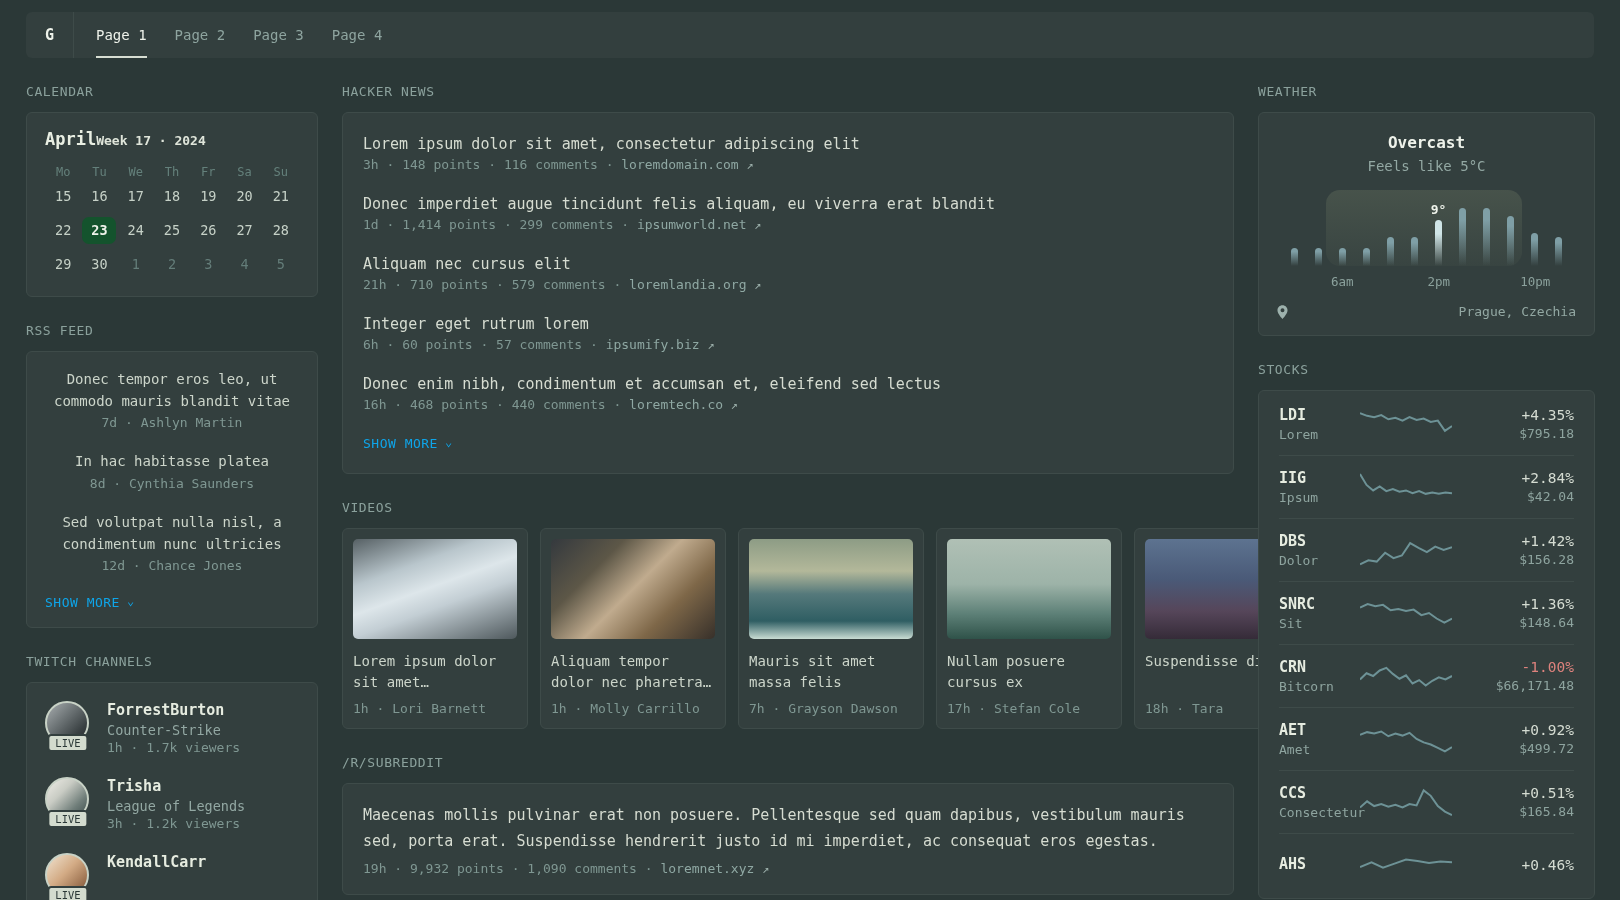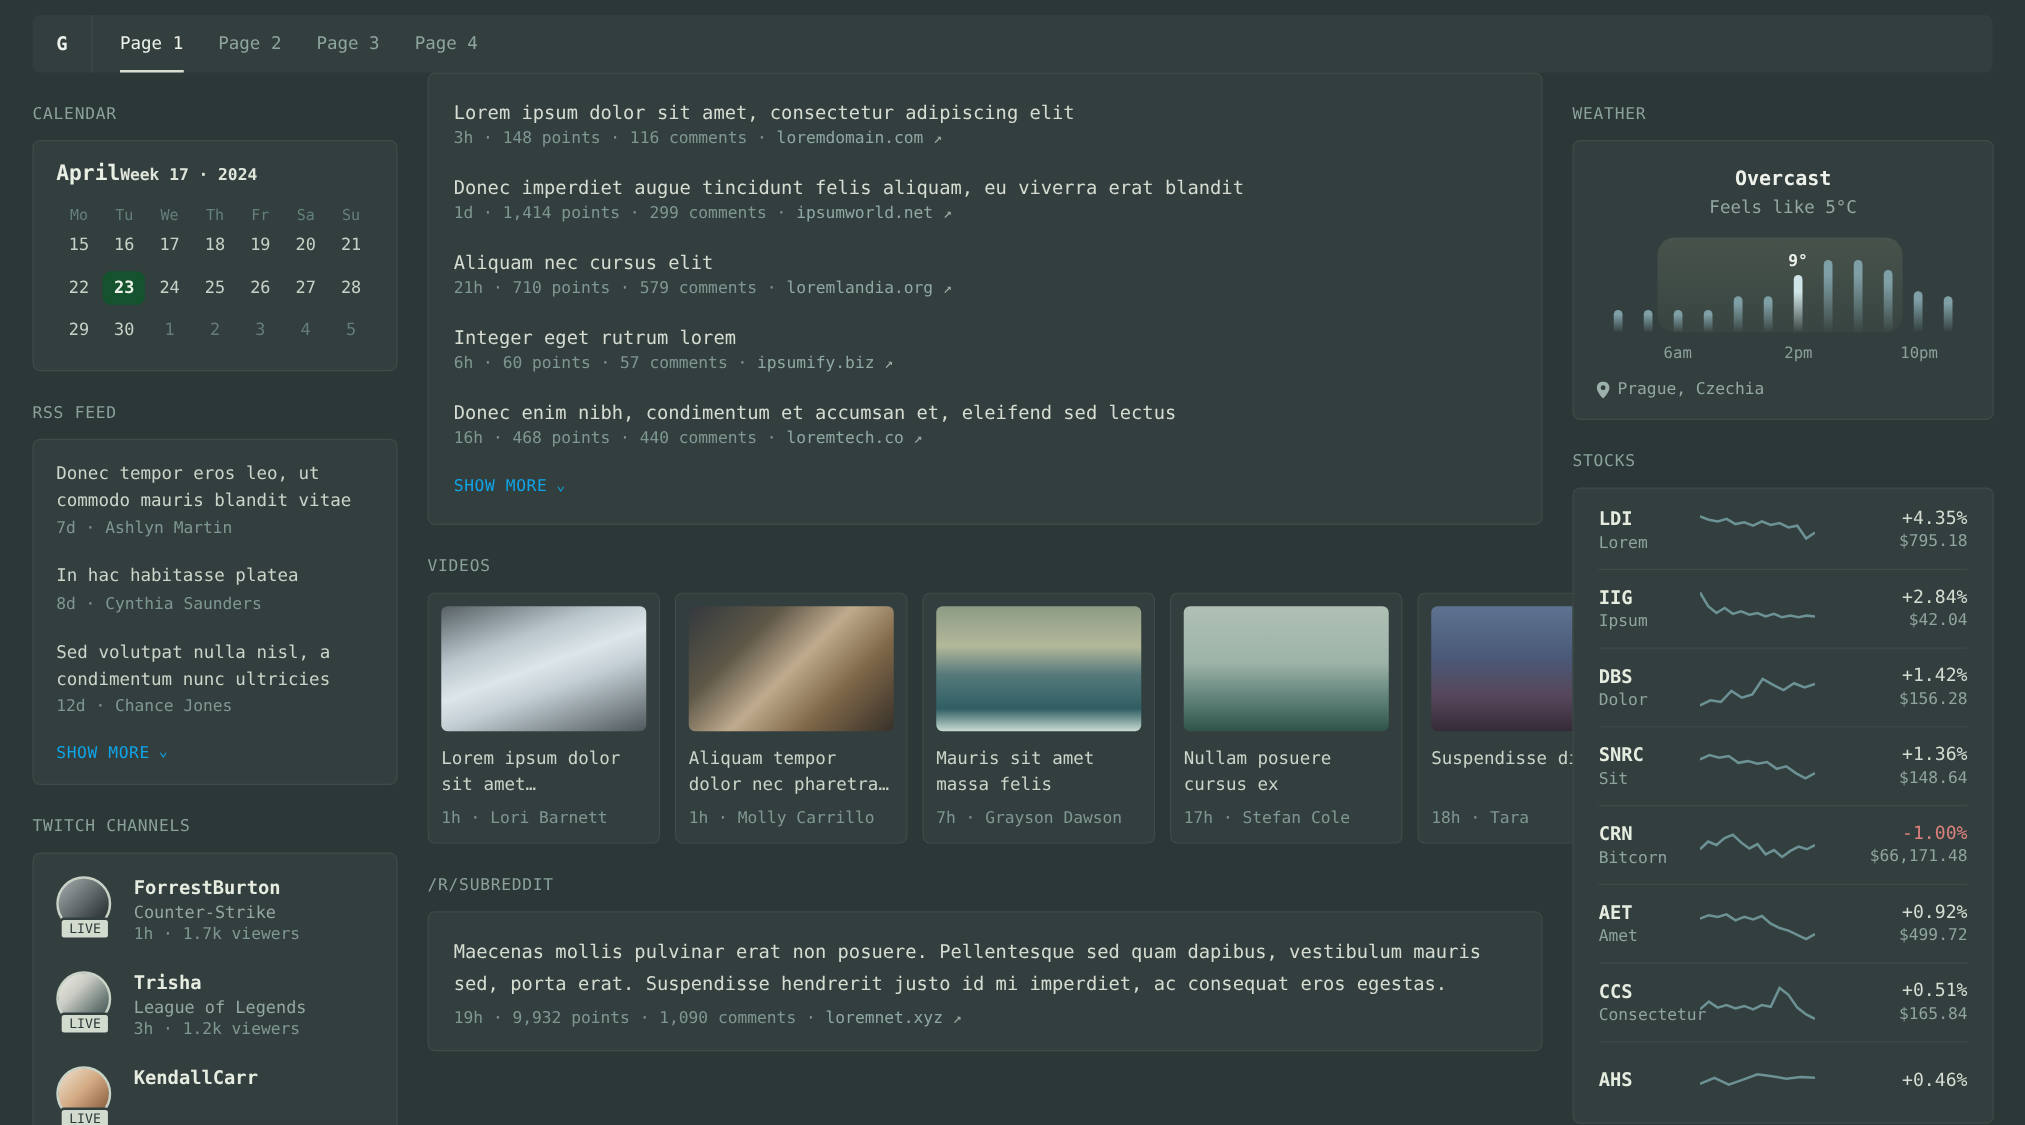--- a/index.html
+++ b/index.html
@@ -30,21 +30,21 @@
   .cal-top{display:flex;align-items:baseline;margin-bottom:16px;}
   .cal-month{font-size:17px;font-weight:bold;color:#e9efe3;}
   .cal-week{font-size:13px;font-weight:bold;color:#dfe5da;}
   .cal-grid{display:grid;grid-template-columns:repeat(7,1fr);row-gap:7px;text-align:center;}
   .dow{font-size:12px;color:var(--dim);margin-bottom:4px;}
   .day{width:34px;height:27px;line-height:27px;margin:0 auto;font-size:13.5px;color:#c6d1c7;border-radius:7px;text-align:center;}
   .day.out{color:#647d79;}
   .day.sel{background:#14532d;color:#eef2ea;font-weight:bold;}
   
   .pad-card{padding:17px 18px;}
-  .feed-item{margin-bottom:21px;}
+  .feed-item{margin-bottom:21px;text-align:center;}
   .feed-title{font-size:14px;line-height:1.55;color:#ccd5ca;cursor:pointer;}
   .feed-meta{margin-top:3px;font-size:13px;color:#7f9792;}
   
   .tw-card{padding:18px 18px 10px;}
   .tw-row{display:flex;gap:16px;margin-bottom:22px;align-items:flex-start;}
   .tw-avatar-wrap{position:relative;flex:none;width:46px;}
   .tw-avatar{width:44px;height:44px;border-radius:50%;border:2px solid #c8d2c6;cursor:pointer;}
   .av-forrest{background:linear-gradient(135deg,#a9aeb0 0%,#6d7476 40%,#3a4143 75%,#23282a 100%);}
   .av-trisha{background:linear-gradient(135deg,#efede7 0%,#c9ccc4 35%,#707e7a 70%,#394a48 100%);}
   .av-kendall{background:linear-gradient(135deg,#f0e3d0 0%,#d3ab85 45%,#9a6f4e 80%,#5f4433 100%);}
@@ -83,21 +83,21 @@
   .w-region{position:absolute;left:13%;width:72%;top:0;height:76px;border-radius:14px;
     background:linear-gradient(to bottom,rgba(215,224,166,.12),rgba(215,224,166,.03));}
   .w-bars{position:absolute;left:0;right:0;bottom:24px;height:58px;display:flex;justify-content:space-between;align-items:flex-end;}
   .w-barwrap{width:7px;height:100%;display:flex;align-items:flex-end;}
   .w-bar{position:relative;width:7px;border-radius:4px 4px 0 0;background:linear-gradient(to bottom,var(--bar) 20%,rgba(127,159,166,0));}
   .w-bar.cur{background:linear-gradient(to bottom,var(--bar-cur) 30%,rgba(207,228,230,0));}
   .w-temp{position:absolute;bottom:calc(100% + 3px);left:50%;transform:translateX(-50%);font-size:13px;font-weight:bold;color:#eef2ea;white-space:nowrap;}
   .w-temp:empty{display:none;}
   .w-labels{position:absolute;left:0;right:0;bottom:0;height:16px;}
   .w-lab{position:absolute;transform:translateX(-50%);font-size:12.5px;color:#8ba19c;}
-  .w-loc{margin-top:14px;font-size:13px;color:#93a8a3;display:flex;align-items:center;justify-content:flex-start;gap:6px;}
+  .w-loc{margin-top:14px;font-size:13px;color:#93a8a3;display:flex;align-items:center;justify-content:space-between;gap:6px;}
   .pin{fill:#9db1ac;}
   
   .stocks{padding:2px 20px;}
   .stock-row{display:flex;align-items:center;padding:12px 0;cursor:pointer;}
   .stock-row + .stock-row{border-top:1px solid var(--border);}
   .st-left{flex:1;min-width:0;}
   .st-sym{font-size:15px;font-weight:bold;color:#e6ece0;}
   .st-name{margin-top:3px;font-size:13px;color:#8ea49f;}
   .st-spark{flex:none;width:92px;height:38px;margin:0 10px;}
   .st-spark polyline{fill:none;stroke:#6d9296;stroke-width:2;vector-effect:non-scaling-stroke;}
@@ -260,20 +260,21 @@
             <div class="tw-game"></div>
             <div class="tw-meta"></div>
           </div>
         </div>
 
     </div>
   </div>
 
   <div class="col-mid">
 
+    <div class="sec-head">HACKER NEWS</div>
     <div class="card hn-card">
       
         <div class="hn-item">
           <div class="hn-title">Lorem ipsum dolor sit amet, consectetur adipiscing elit</div>
           <div class="hn-meta">
             <span>3h · 148 points · 116 comments · </span><span class="hn-domain">loremdomain.com</span>
             <span class="arrow">↗</span>
           </div>
         </div>
       

